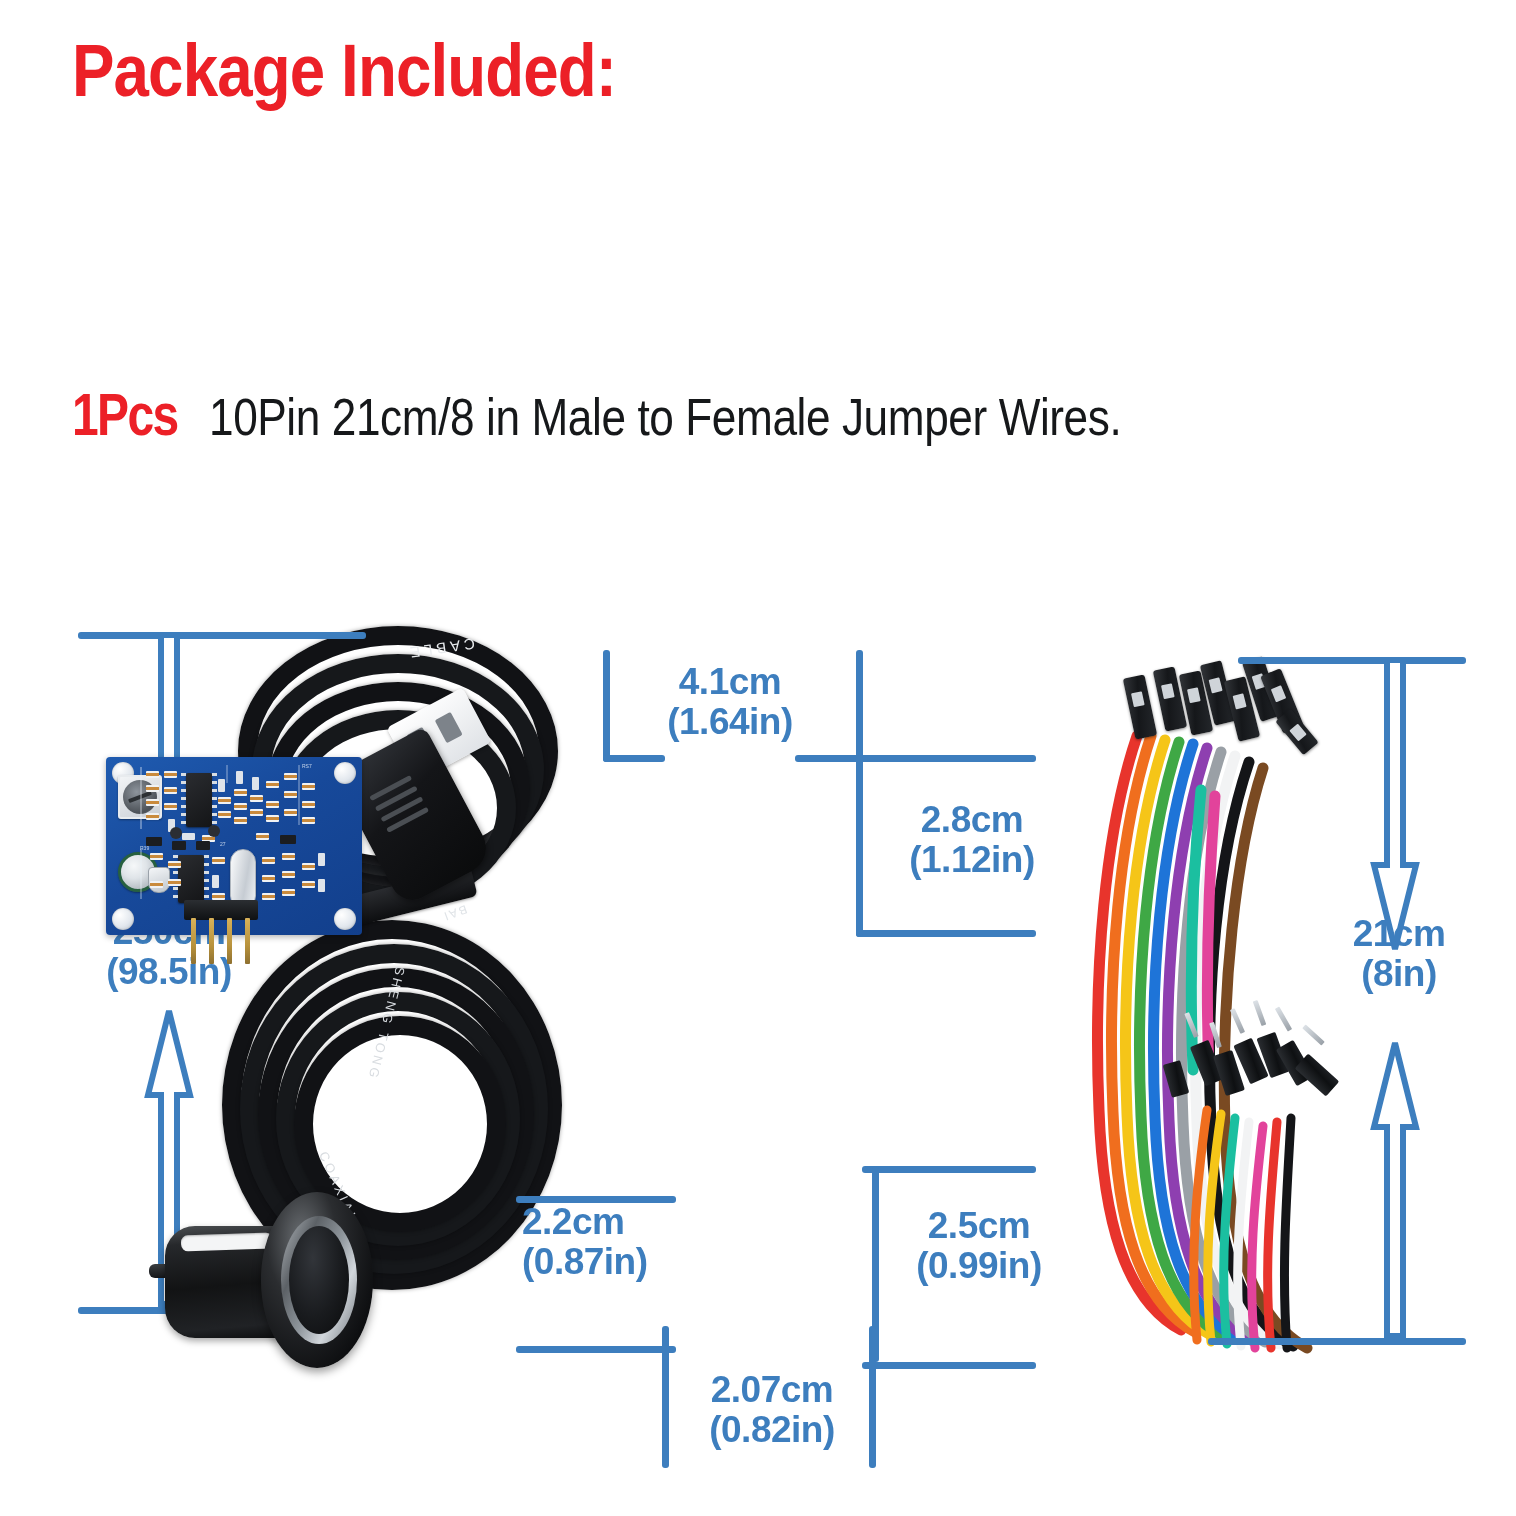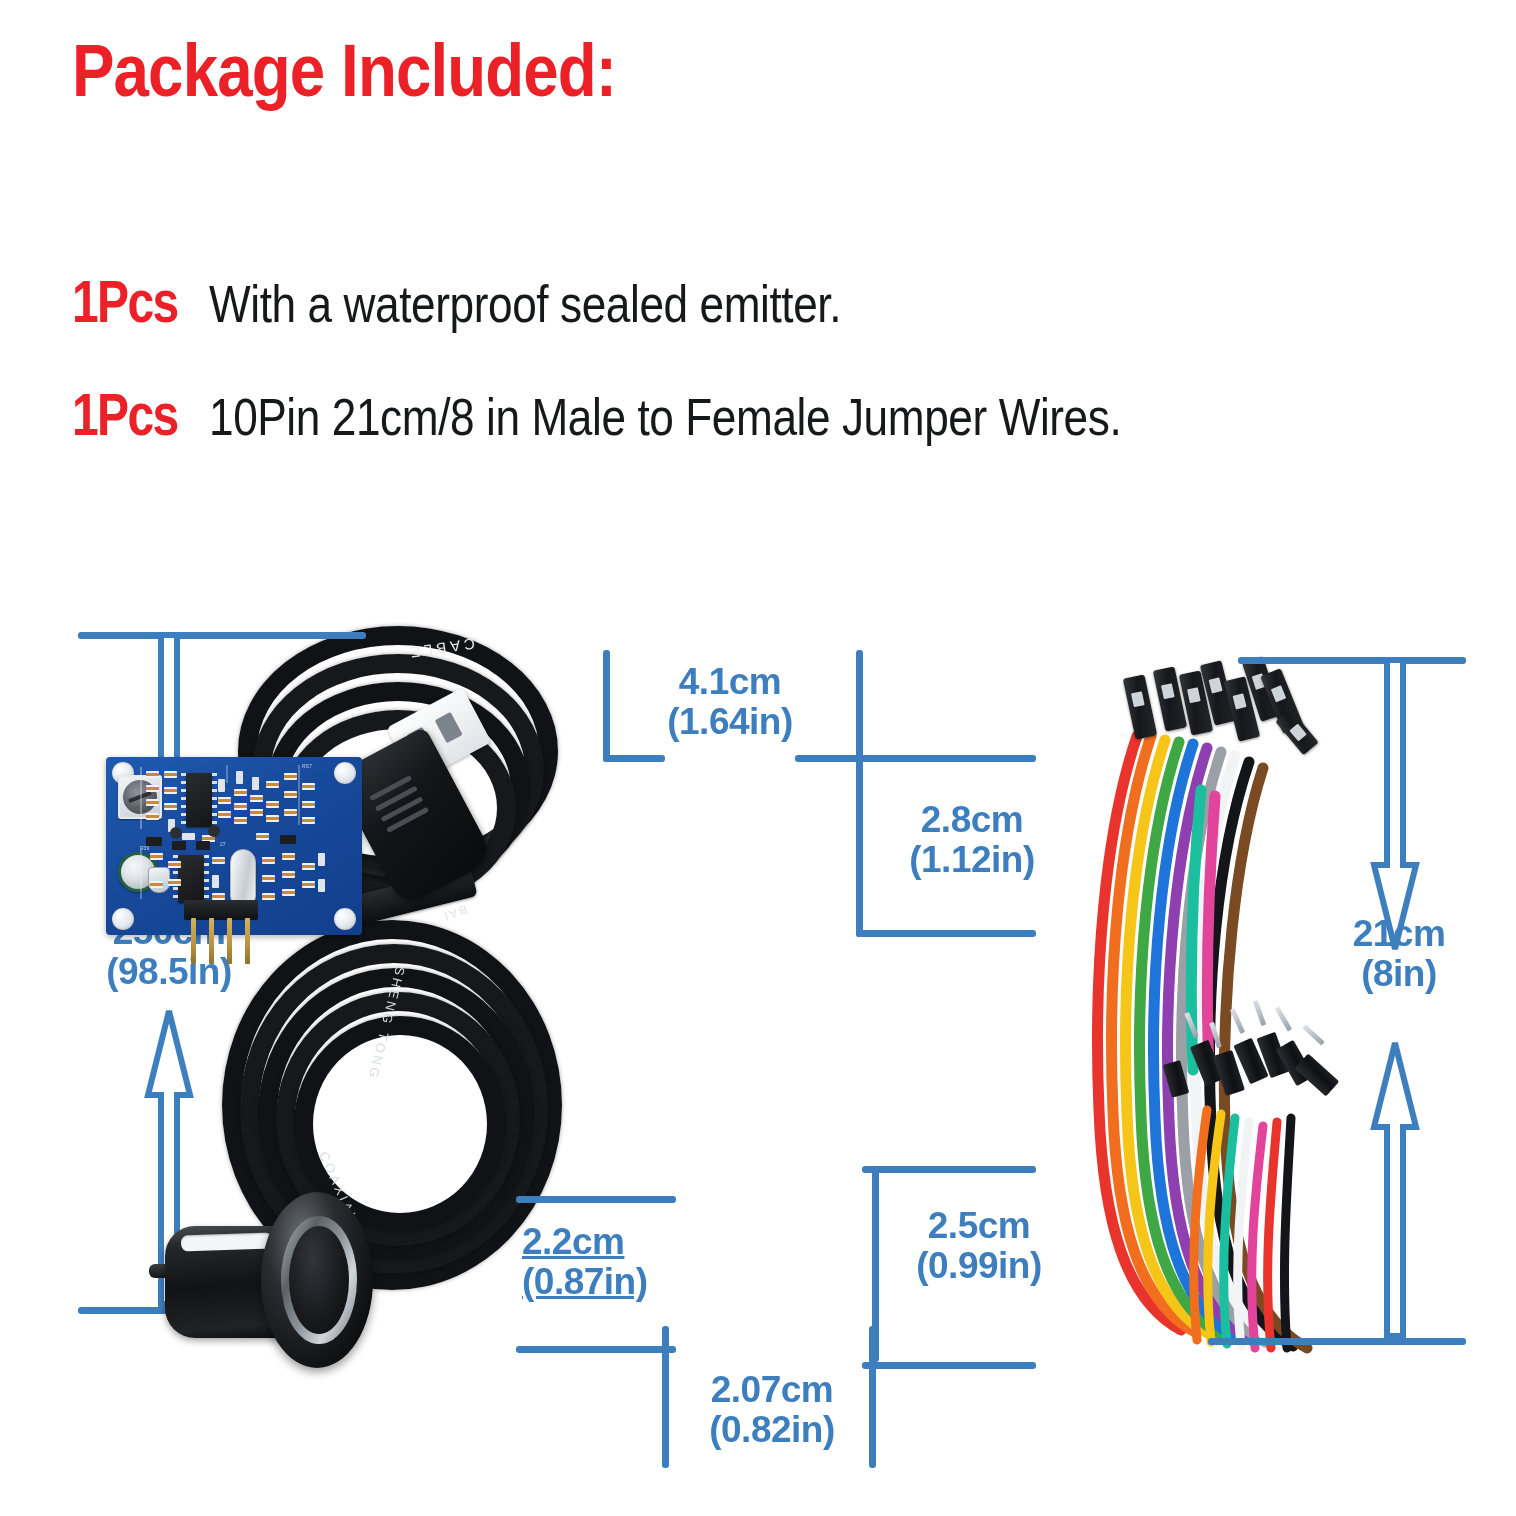--- a/index.html
+++ b/index.html
@@ -129,24 +129,20 @@
            background:linear-gradient(180deg,#dde2e7,#9aa1a8); }
 </style>
 </head>
 <body>
 
 <div id="text-block">
 
   <div class="headline">Package Included:</div>
 
 
-  <div class="bullet" id="bullet-2">
-    <span class="qty">1Pcs</span>
-    <span class="txt">With a waterproof sealed emitter.</span>
-  </div>
 
   <div class="bullet" id="bullet-3">
     <span class="qty">1Pcs</span>
     <span class="txt">10Pin 21cm/8 in Male to Female Jumper Wires.</span>
   </div>
 </div>
 
 <div id="stage">
 
   <div>
@@ -319,21 +315,21 @@
       <div id="td-stem"></div>
       <div id="td-barrel"></div>
       <div id="td-slot"></div>
       <div id="td-flange"></div>
       <div id="td-ring"></div>
       <div id="td-face"></div>
     </div>
 
     <div class="dim-line dim-h" style="left:516px; top:696px; width:160px;"></div>
     <div class="dim-line dim-h" style="left:516px; top:846px; width:160px;"></div>
-    <div class="dim-label left-al" style="left:522px; top:722px; width:200px;text-decoration:underline;">
+    <div class="dim-label left-al" style="left:522px; top:702px; width:200px;">
       <span>2.2cm</span><br>
       <span>(0.87in)</span>
     </div>
 
     <div class="dim-line dim-h" style="left:862px; top:666px; width:174px;"></div>
     <div class="dim-line dim-h" style="left:862px; top:862px; width:174px;"></div>
     <div class="dim-line dim-v" style="left:872px; top:666px; height:196px;"></div>
     <div class="dim-label" style="left:884px; top:706px; width:190px;">
       <span>2.5cm</span><br>
       <span>(0.99in)</span>

